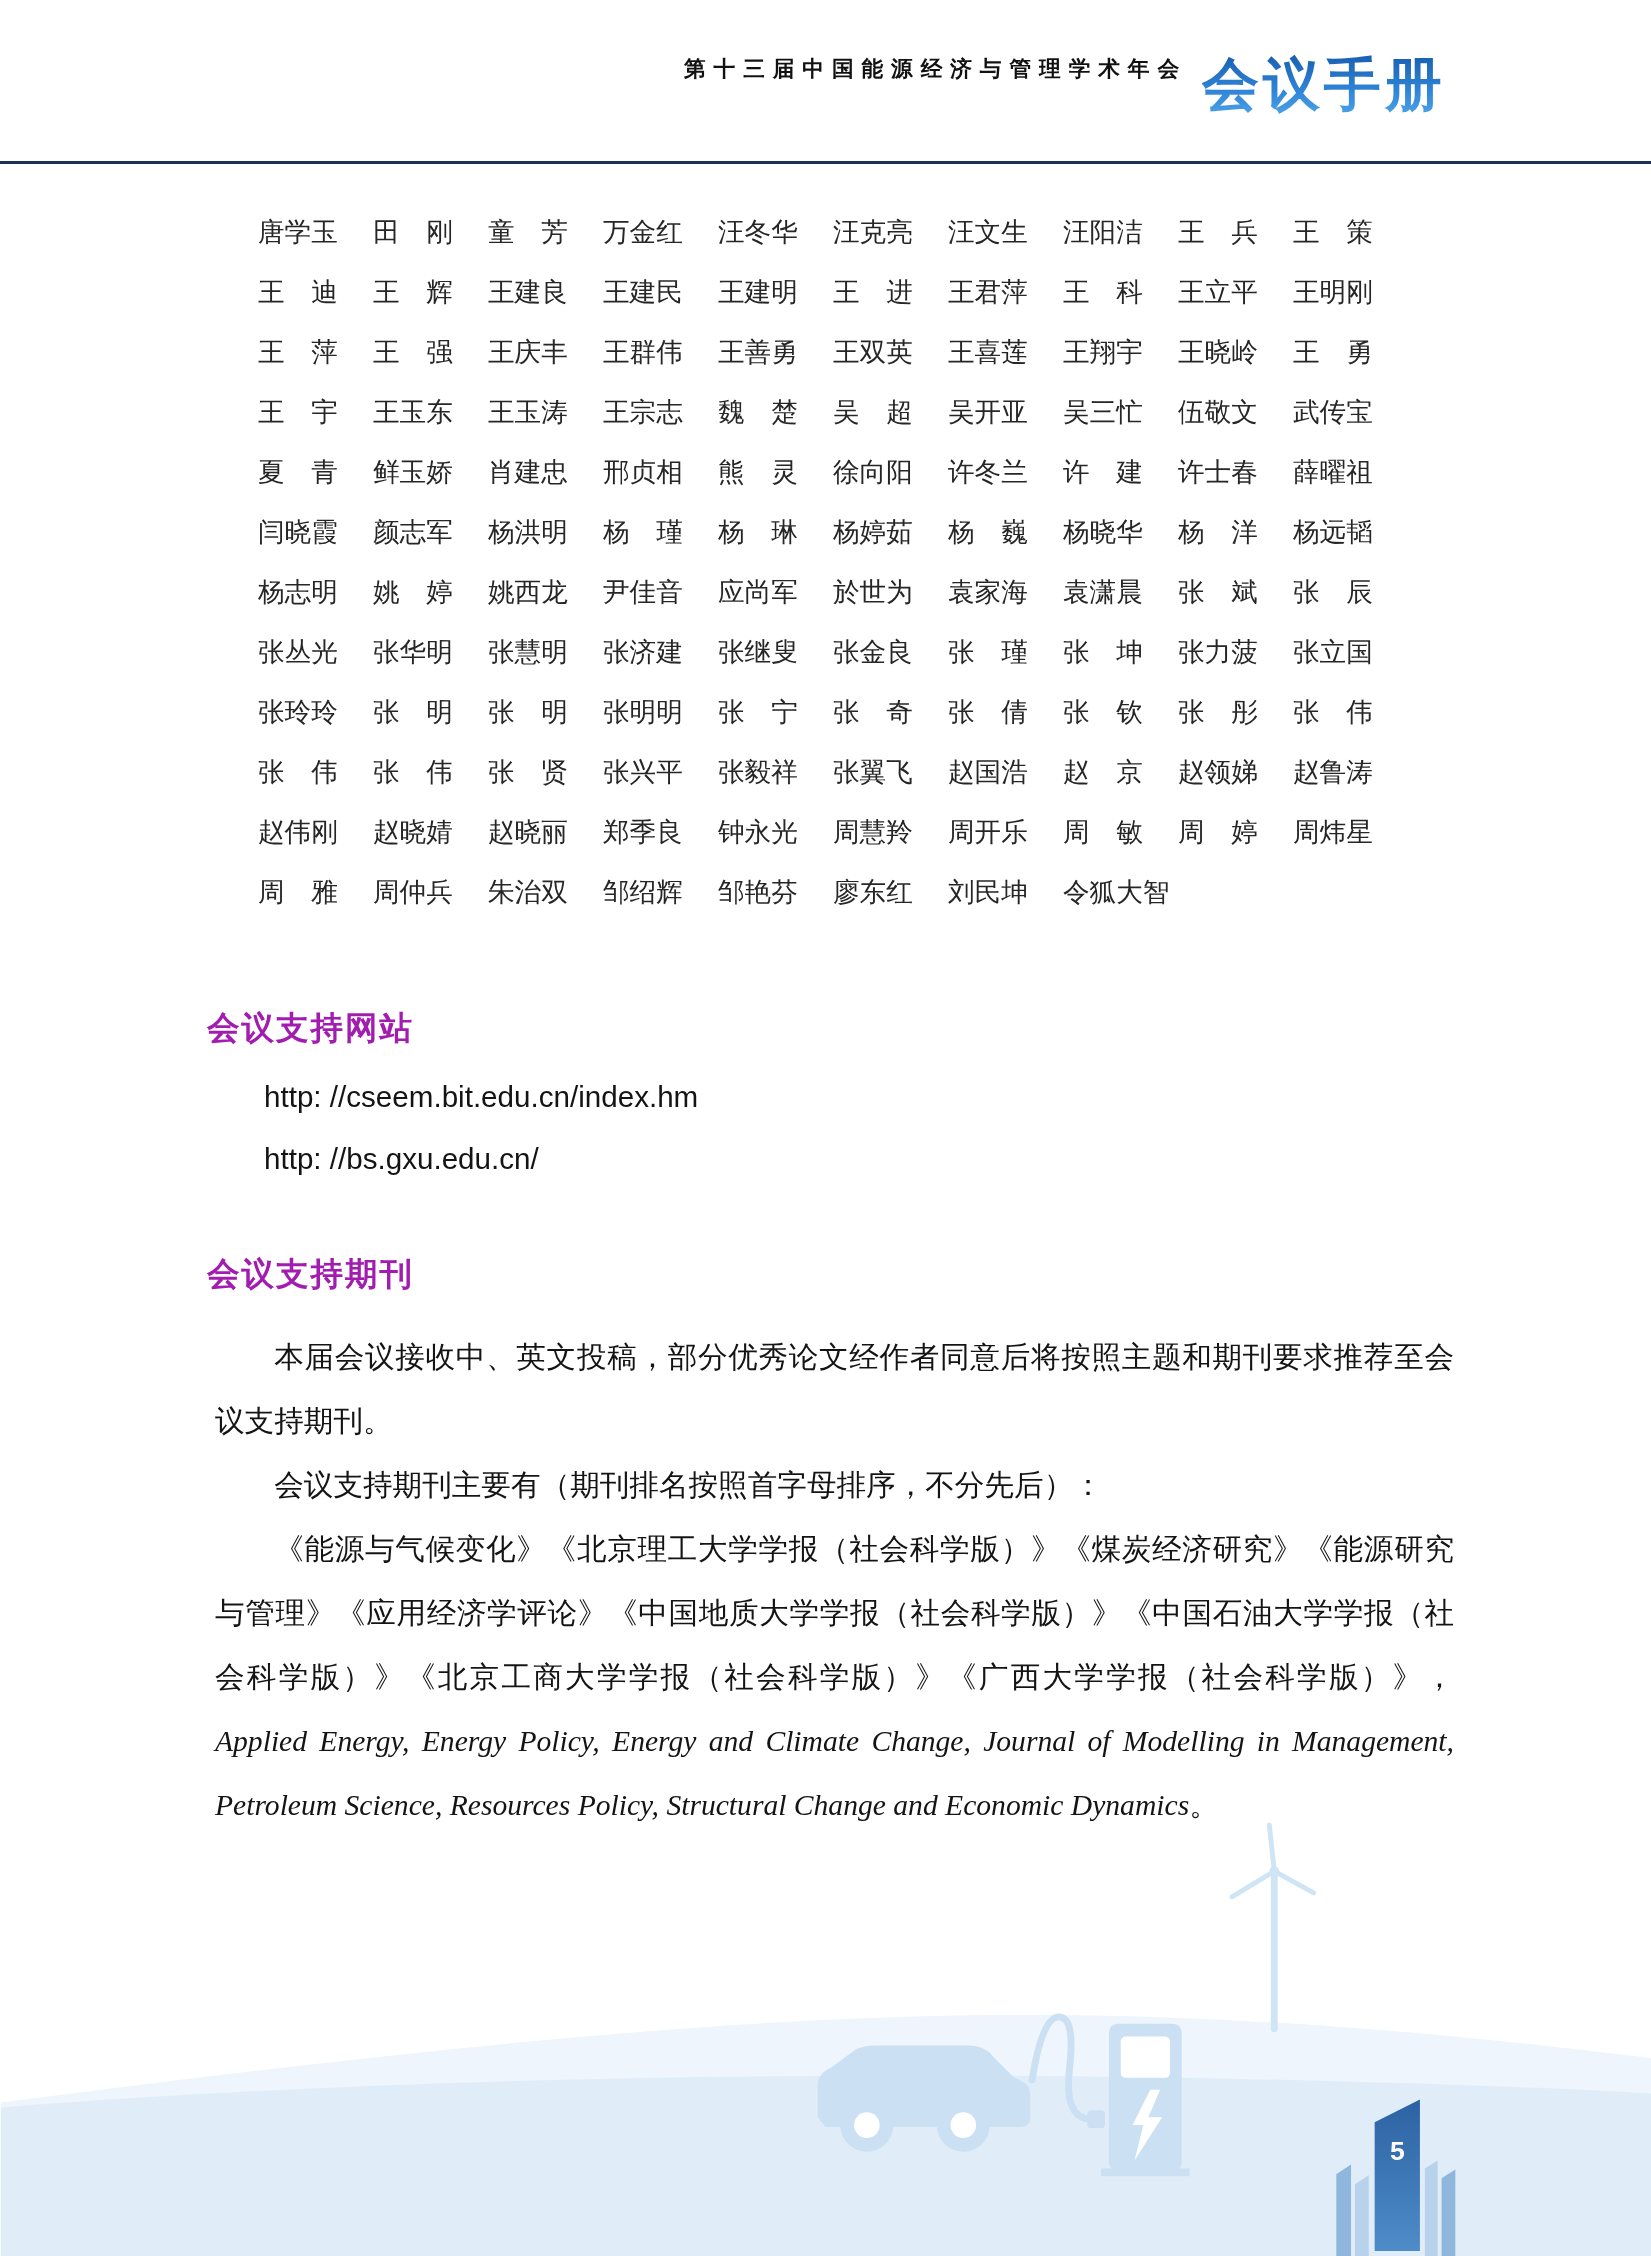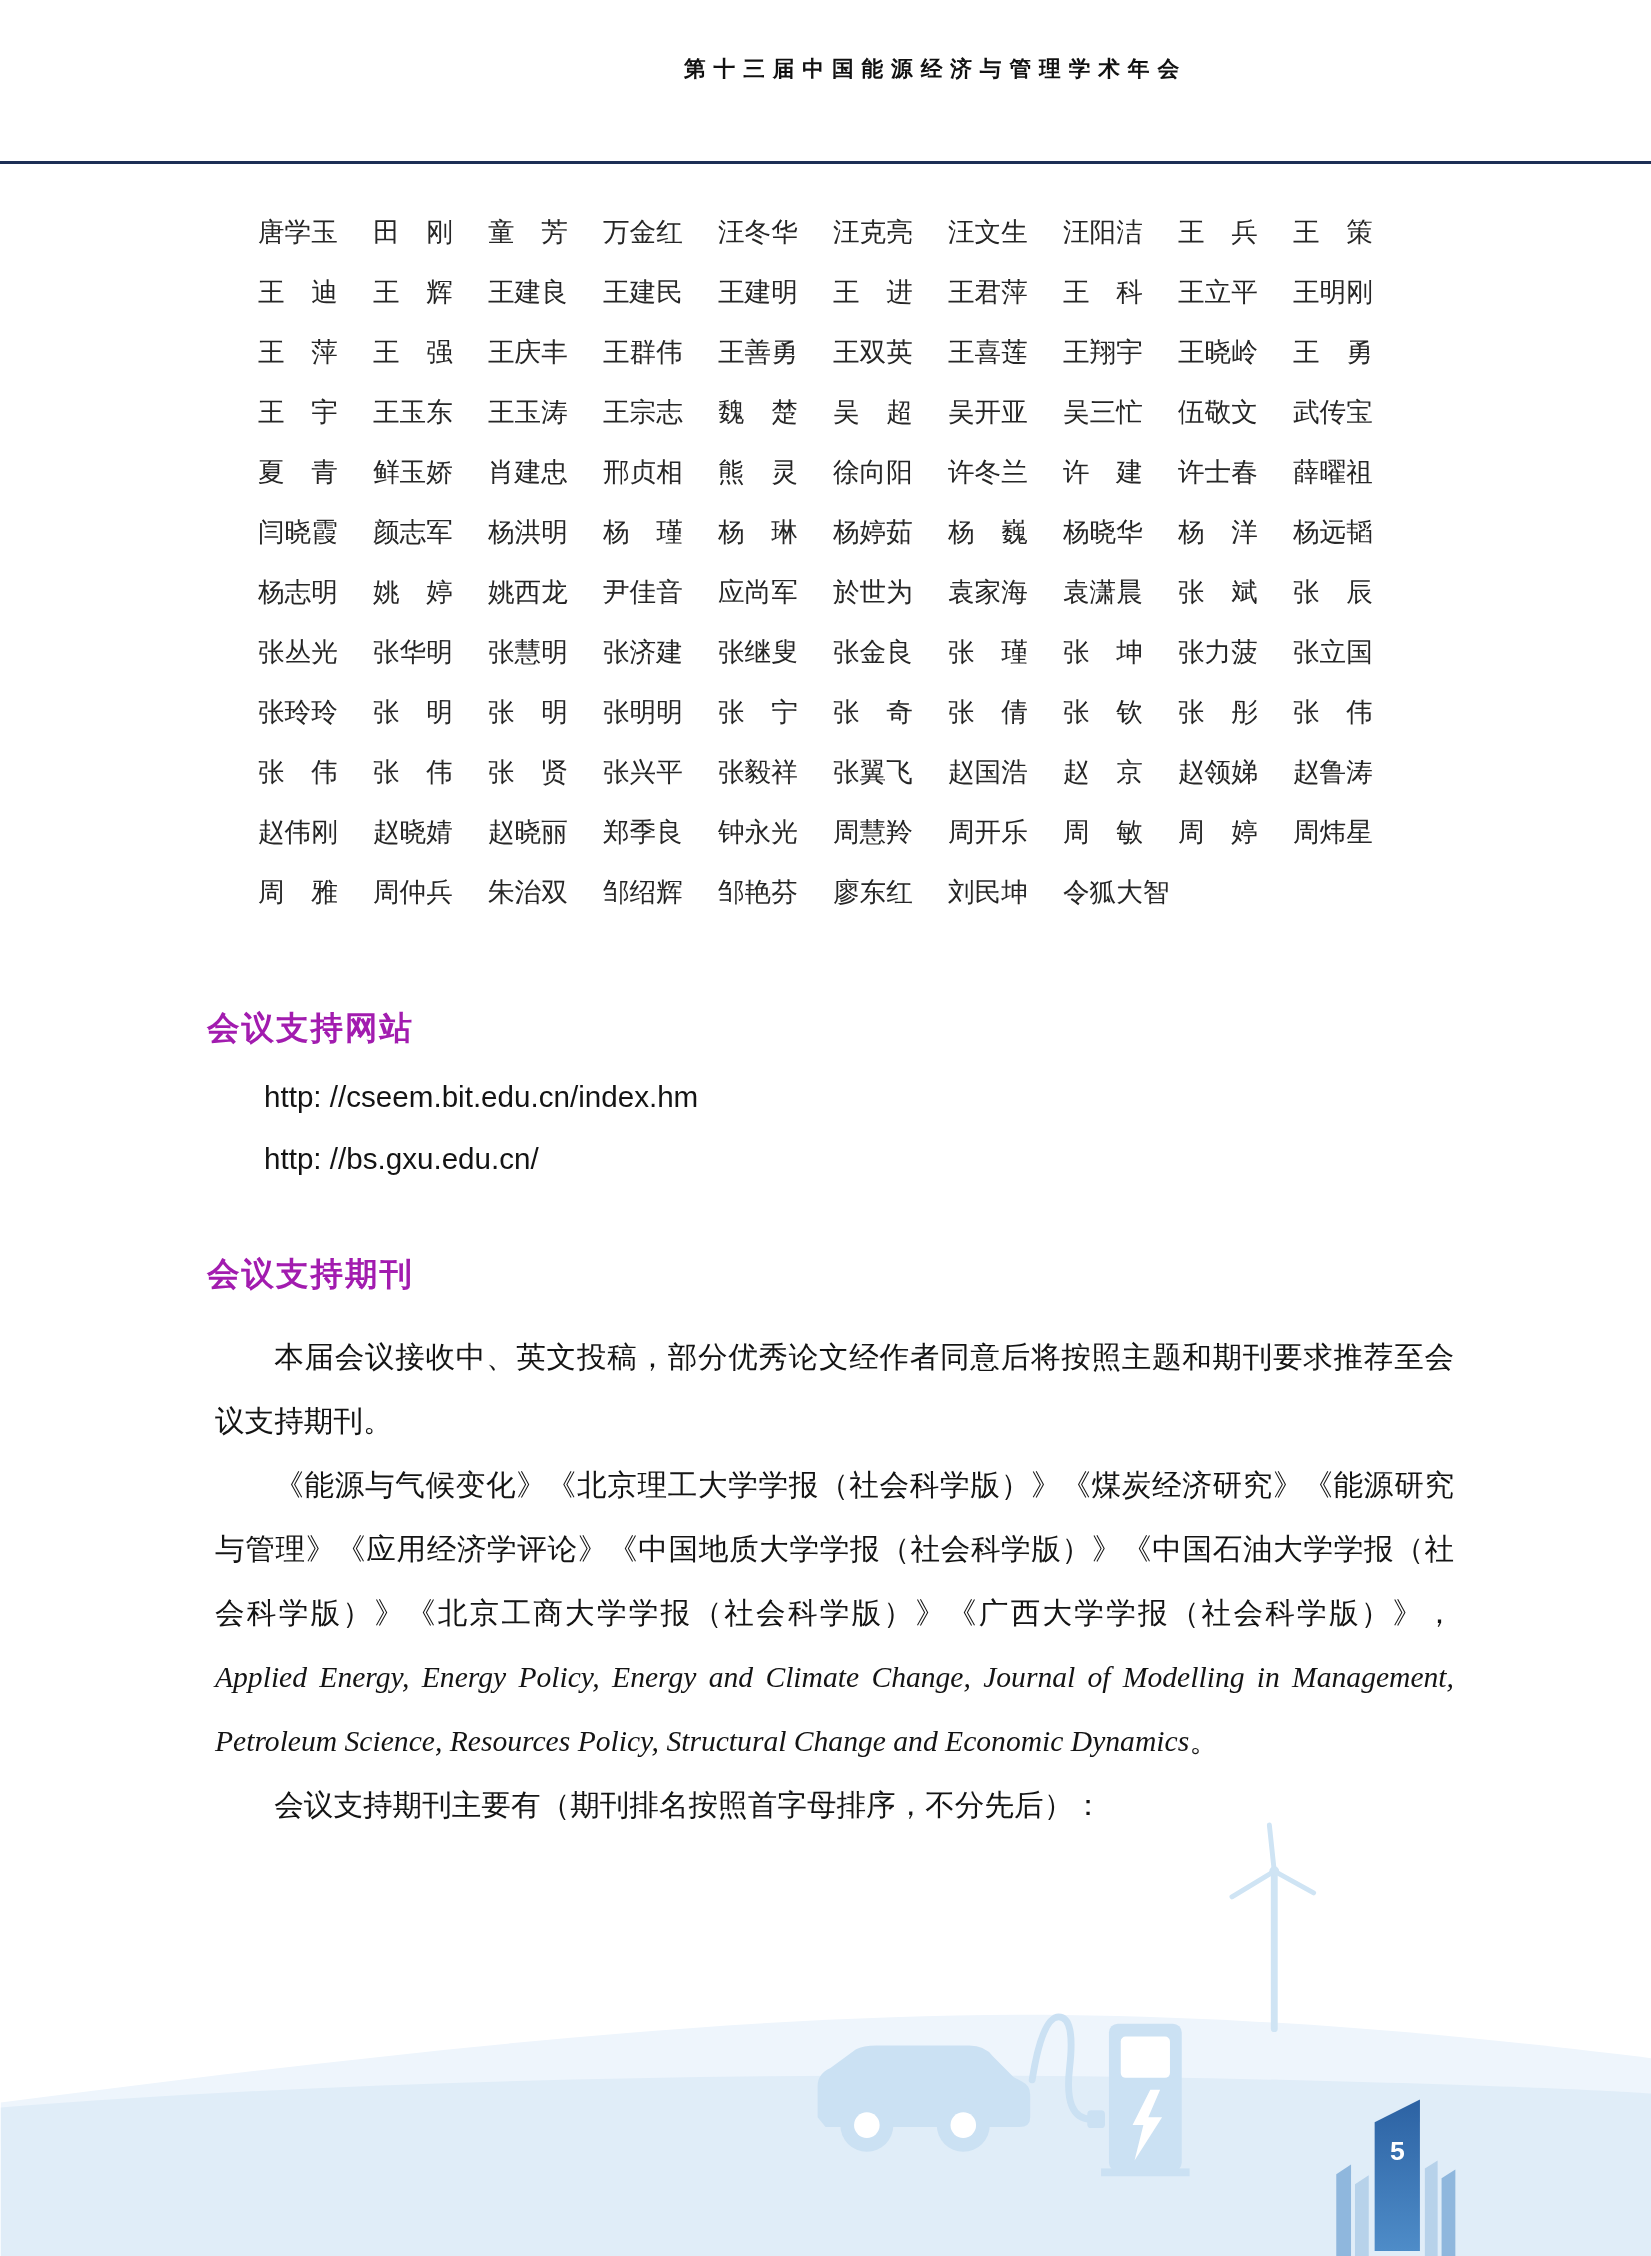--- a/index.html
+++ b/index.html
@@ -115,20 +115,21 @@
   }
 </style>
 </head>
 <body>
 
 <div class="page">
 
   <div class="header-lines">
     <div class="header-line1">第十三届中国能源经济与管理学术年会</div>
   </div>
+  <div class="logo">会议手册</div>
   <div class="divider"></div>
 
   <section class="names-grid" id="names-grid">
       <div class="name-cell">唐学玉</div>
       <div class="name-cell">田　刚</div>
       <div class="name-cell">童　芳</div>
       <div class="name-cell">万金红</div>
       <div class="name-cell">汪冬华</div>
       <div class="name-cell">汪克亮</div>
       <div class="name-cell">汪文生</div>
@@ -247,22 +248,22 @@
       <div class="name-cell"></div>
     </section>
 
   <h2 class="sec-heading websites">会议支持网站</h2>
   <div class="url u1">http: //cseem.bit.edu.cn/index.hm</div>
   <div class="url u2">http: //bs.gxu.edu.cn/</div>
 
   <h2 class="sec-heading journals">会议支持期刊</h2>
   <div class="paragraphs">
     <p>本届会议接收中、英文投稿，部分优秀论文经作者同意后将按照主题和期刊要求推荐至会议支持期刊。</p>
+    <p>会议支持期刊主要有（期刊排名按照首字母排序，不分先后）：</p>
     <p><span>《能源与气候变化》《北京理工大学学报（社会科学版）》《煤炭经济研究》《能源研究与管理》《应用经济学评论》《中国地质大学学报（社会科学版）》《中国石油大学学报（社会科学版）》《北京工商大学学报（社会科学版）》《广西大学学报（社会科学版）》，</span><span class="en-journals">Applied Energy, Energy Policy, Energy and Climate Change, Journal of Modelling in Management, Petroleum Science, Resources Policy, Structural Change and Economic Dynamics</span><span>。</span></p>
-    <p>会议支持期刊主要有（期刊排名按照首字母排序，不分先后）：</p>
   </div>
 
   <svg class="footer-art" viewBox="0 0 1677 441">
     <defs>
       <linearGradient id="gradMain" x1="0" y1="0" x2="0" y2="1">
         <stop offset="0" stop-color="#2c62a3"></stop>
         <stop offset="1" stop-color="#4e8cc8"></stop>
       </linearGradient>
     </defs>
 

